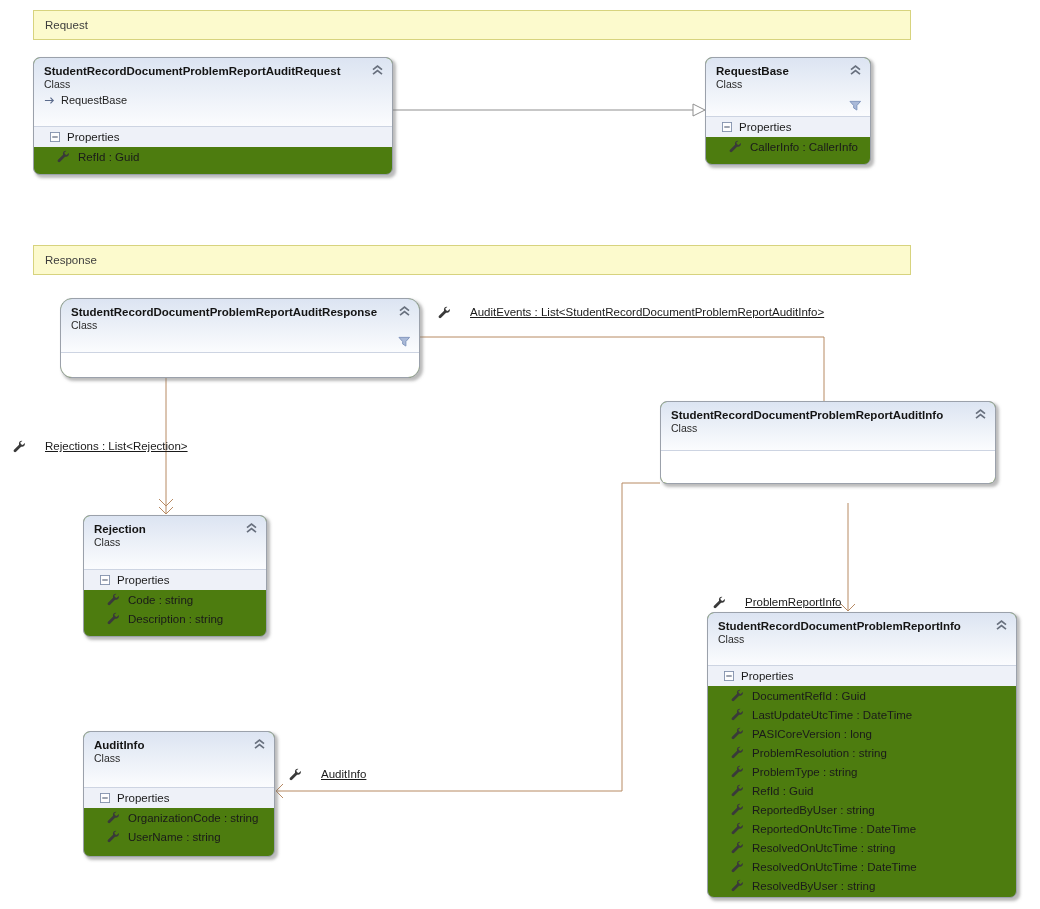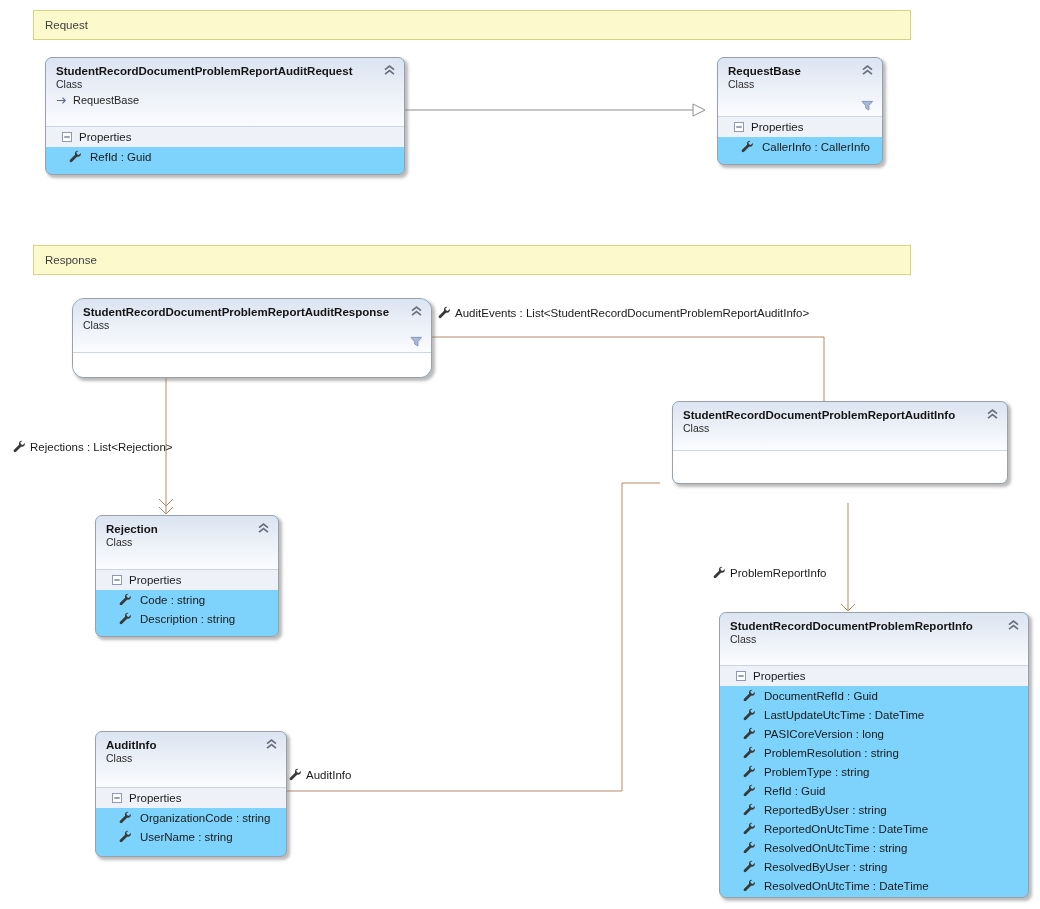--- a/index.html
+++ b/index.html
@@ -3,38 +3,38 @@
 <meta charset="utf-8">
 <style>
   html,body { margin:0; padding:0; background:#fff; }
   .canvas { position:relative; width:1040px; height:909px; background:#fff;
             font-family:"Liberation Sans", sans-serif; overflow:hidden; }
 
   .banner { position:absolute; left:33px; width:878px; height:30px; box-sizing:border-box;
             background:#fcfacd; border:1px solid #d7d37e; display:flex; align-items:center;
             padding-left:11px; font-size:11.5px; color:#3d3d3d; }
 
-  .class-box { position:absolute; box-sizing:border-box; background:#7dd3fc;
+  .class-box { position:absolute; box-sizing:border-box; background:#4d7c0f;
                border:1px solid #9ba1ab; border-radius:7px;
-               box-shadow:2.5px 2.5px 3px rgba(120,120,120,.5); overflow:hidden;margin-left:12px; }
+               box-shadow:2.5px 2.5px 3px rgba(120,120,120,.5); overflow:hidden; }
   .box-header { position:relative; box-sizing:border-box; padding:7px 26px 0 10px;
                 background:linear-gradient(180deg,#dce4f2 0%,#eaeff7 45%,#fbfcfe 100%); }
   .box-title  { font-size:11.5px; font-weight:bold; color:#141414; white-space:nowrap; }
   .box-stereo { font-size:10.5px; color:#2a2a2a; margin-top:1px; }
   .inherits-row { display:flex; align-items:center; gap:5px; font-size:11px; color:#1e1e1e; margin-top:4px; }
   .chevron-btn { position:absolute; top:7px; right:8px; line-height:0; }
   .filter-btn  { position:absolute; bottom:4px; right:8px; line-height:0; }
   .section-header { display:flex; align-items:center; gap:7px; background:#eef1f8;
                     border-top:1px solid #cdd4e2; font-size:11.5px; color:#1a1a1a;
                     height:20px; padding-left:16px; }
   .box-body { border-top:1px solid #cdd4e2; background:#fff; }
   .prop-row { display:flex; align-items:center; gap:9px; height:19px; padding-left:22px;
               font-size:11.5px; color:#1a1a1a; white-space:nowrap; }
-  .conn-label { position:absolute; display:flex; align-items:center; gap:5px;
-                font-size:11.5px; color:#1a1a1a; white-space:nowrap; z-index:3; }
+  .conn-label { position:absolute; display:flex; gap:20px;
+                font-size:11.5px; color:#1a1a1a; white-space:nowrap; z-index:3;text-decoration:underline; }
   .connector-layer { position:absolute; left:0; top:0; z-index:0; }
   .class-box, .banner { z-index:2; }
   svg.icon { display:block; }
 </style>
 </head>
 <body>
 
 <div class="canvas">
 
   <svg width="0" height="0" style="position:absolute" aria-hidden="true">
@@ -283,27 +283,27 @@
     <div class="prop-row">
       <svg class="icon" width="13" height="13">
           <use href="#i-wrench"></use>
         </svg>
       <span>ResolvedOnUtcTime : string</span>
     </div>
     <div class="prop-row">
       <svg class="icon" width="13" height="13">
           <use href="#i-wrench"></use>
         </svg>
+      <span>ResolvedOnUtcTime : DateTime</span>
+    </div>
+    <div class="prop-row">
+      <svg class="icon" width="13" height="13">
+          <use href="#i-wrench"></use>
+        </svg>
       <span>ResolvedByUser : string</span>
-    </div>
-    <div class="prop-row">
-      <svg class="icon" width="13" height="13">
-          <use href="#i-wrench"></use>
-        </svg>
-      <span>ResolvedOnUtcTime : DateTime</span>
     </div>
   </div>
 
   <div class="class-box" style="left:83px;top:731px;width:192px;height:126px;">
     <div class="box-header" style="height:55px;">
       <div class="box-title">AuditInfo</div>
       <div class="box-stereo">Class</div>
       <span class="chevron-btn">
         <svg class="icon" width="13" height="11">
             <use href="#i-chevup"></use>
@@ -335,21 +335,21 @@
         <use href="#i-wrench"></use>
       </svg>
     <span>AuditEvents : List&lt;StudentRecordDocumentProblemReportAuditInfo&gt;</span>
   </div>
   <div class="conn-label" style="left:12px;top:440px;">
     <svg class="icon" width="13" height="13">
         <use href="#i-wrench"></use>
       </svg>
     <span>Rejections : List&lt;Rejection&gt;</span>
   </div>
-  <div class="conn-label" style="left:712px;top:566px;">
+  <div class="conn-label" style="left:712px;top:596px;">
     <svg class="icon" width="13" height="13">
         <use href="#i-wrench"></use>
       </svg>
     <span>ProblemReportInfo</span>
   </div>
   <div class="conn-label" style="left:288px;top:768px;">
     <svg class="icon" width="13" height="13">
         <use href="#i-wrench"></use>
       </svg>
     <span>AuditInfo</span>

